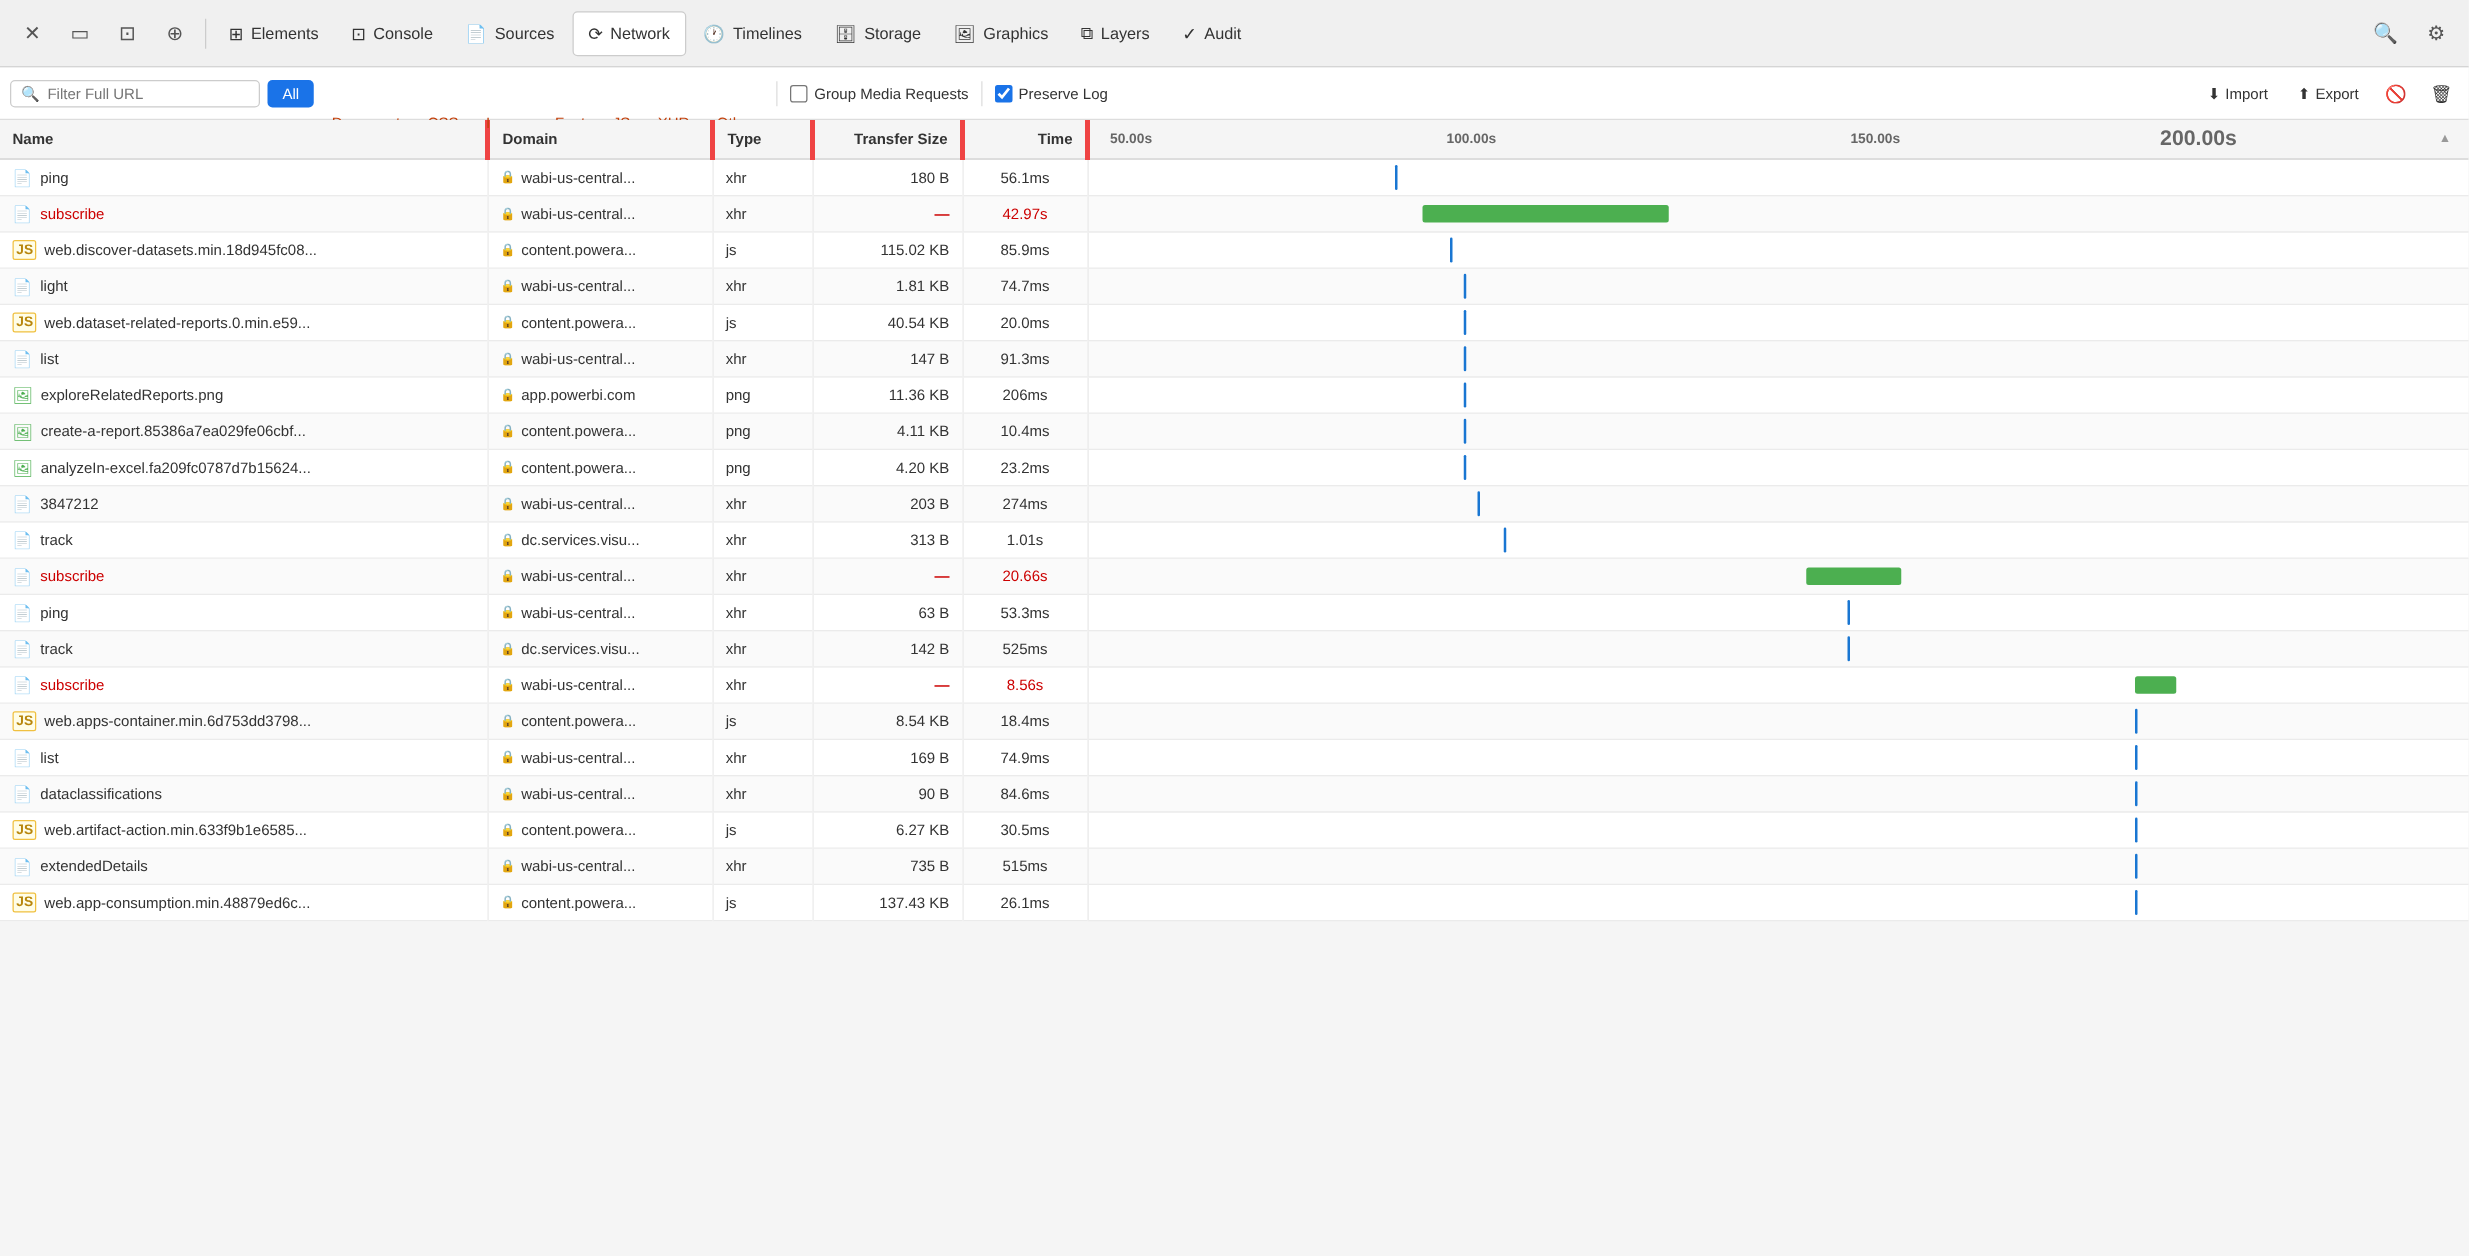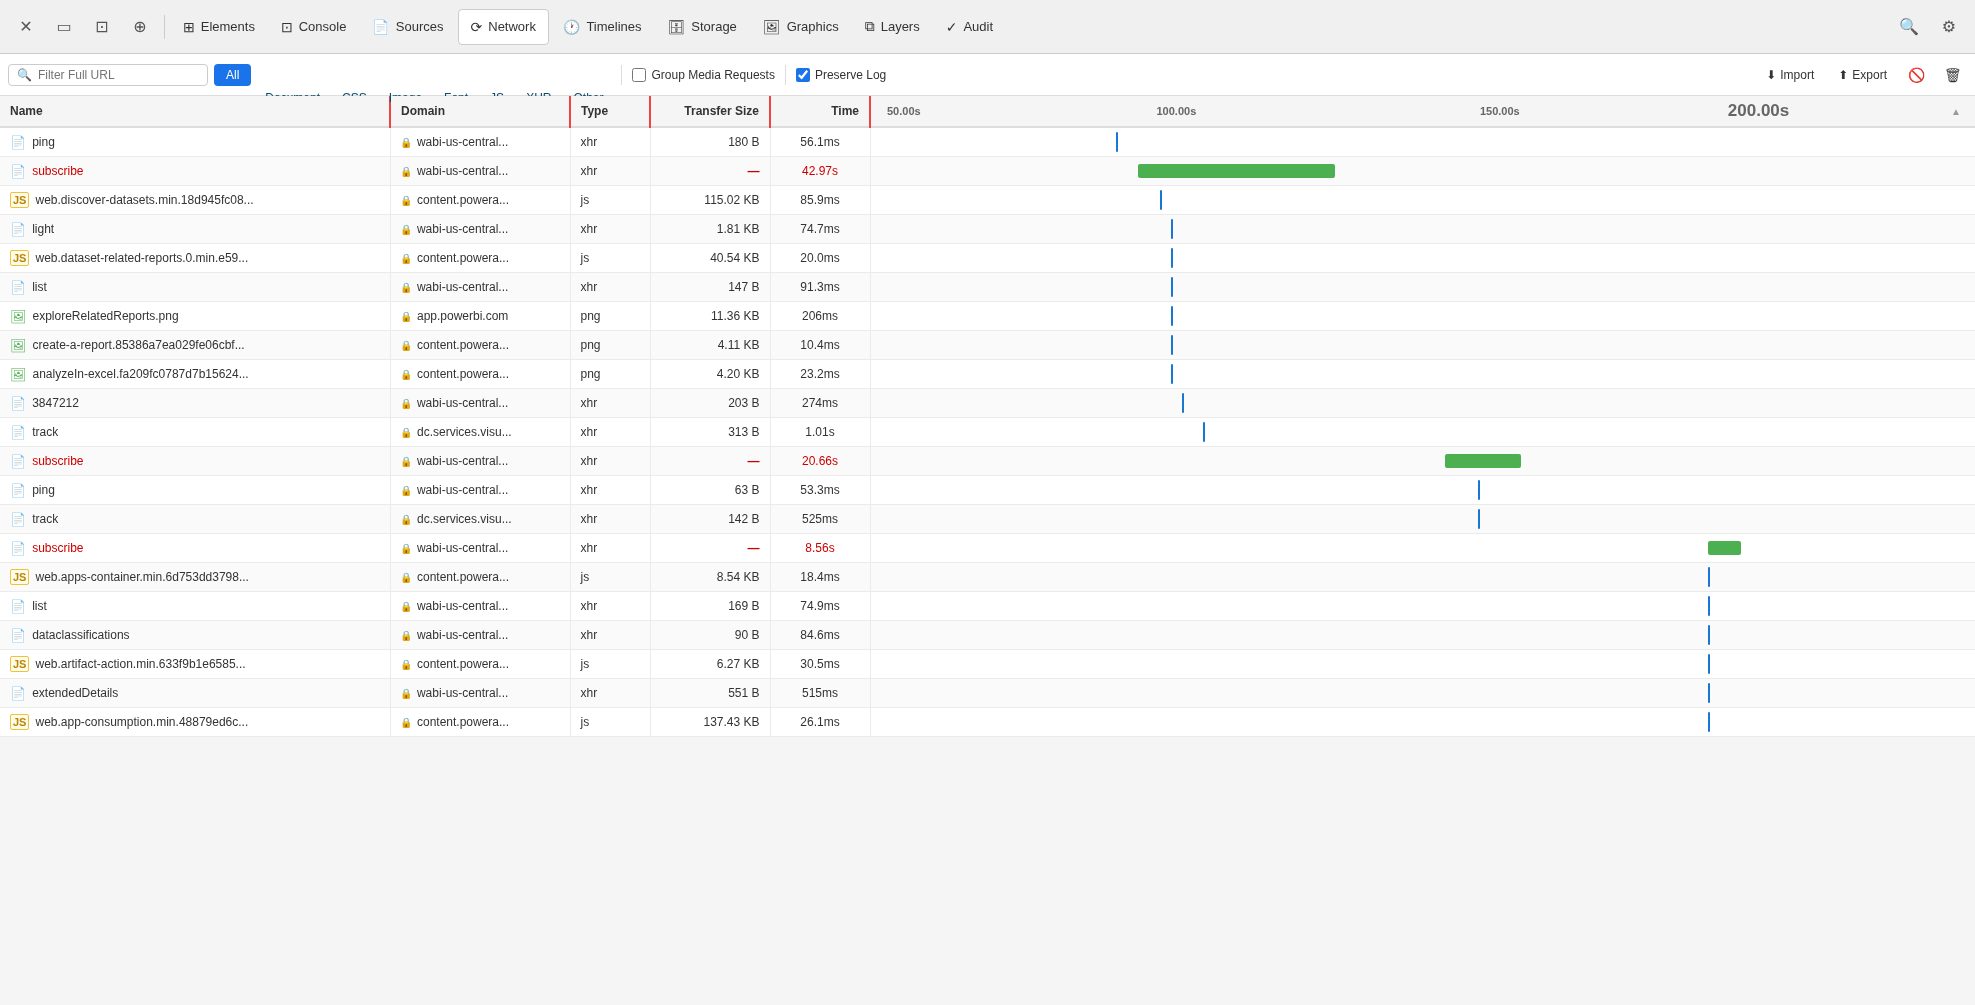--- a/index.html
+++ b/index.html
@@ -32,21 +32,21 @@
     .filter-input-wrap {
       display: flex; align-items: center; border: 1px solid #ccc; border-radius: 4px;
       padding: 3px 8px; gap: 6px; width: 200px; background: #fff;
     }
     .filter-input { border: none; outline: none; font-size: 12px; width: 100%; color: #333; }
     .filter-btn-all {
       background: #1a73e8; color: #fff; border: none; border-radius: 4px;
       padding: 4px 12px; font-size: 12px; cursor: pointer; font-weight: 500;
     }
     .filter-btn {
-      background: none; border: none; cursor: pointer; font-size: 12px; color: #0c4a6e;
+      background: none; border: none; cursor: pointer; font-size: 12px; color: #c2410c;
       padding: 4px 8px; border-radius: 4px; margin-top: 46px;
     }
     .filter-sep { width: 1px; height: 20px; background: #ddd; margin: 0 4px; }
     .checkbox-label { display: flex; align-items: center; gap: 5px; font-size: 12px; cursor: pointer; }
     .checkbox-label input { width: 14px; height: 14px; }
     .preserve-checkbox { accent-color: #1a73e8; }
     .filter-right { display: flex; align-items: center; gap: 8px; margin-left: auto; }
     .btn-import, .btn-export {
       display: flex; align-items: center; gap: 4px; background: none; border: none;
       cursor: pointer; font-size: 12px; color: #333; padding: 4px 8px; border-radius: 4px;
@@ -55,21 +55,21 @@
       width: 28px; height: 28px; display: flex; align-items: center; justify-content: center;
       border: none; background: none; cursor: pointer; font-size: 14px; color: #333; border-radius: 4px;
     }
 
     
     .table-container { overflow: auto; height: calc(100vh - 96px); }
     table { width: 100%; border-collapse: collapse; }
     thead tr { background: #f5f5f5; border-bottom: 2px solid #ddd; position: sticky; top: 0; z-index: 10; }
     thead th {
       text-align: left; padding: 8px 10px; font-size: 12px; font-weight: 600; color: #333;
-      border-right: 2px solid #ef4444; white-space: nowrap; user-select: none;
+      border-right: 4px solid #ef4444; white-space: nowrap; user-select: none;
     }
     thead th:last-child { border-right: none; }
     .th-name { width: 390px; }
     .th-domain { width: 180px; }
     .th-type { width: 80px; }
     .th-size { width: 120px; text-align: right; }
     .th-time { width: 100px; text-align: right; padding-left: 29px; }
     .th-timeline { min-width: 500px; padding-left: 16px; }
     tbody tr { border-bottom: 1px solid #ebebeb; background: #fff; }
     tbody tr:nth-child(even) { background: #fafafa; }
@@ -647,21 +647,21 @@
         <span class="">extendedDetails</span>
       </div>
     </td>
     <td>
       <div class="domain-cell">
         <span class="lock-icon">🔒</span>
         <span>wabi-us-central...</span>
       </div>
     </td>
     <td><span>xhr</span></td>
-    <td class="td-size"><span>551 B</span></td>
+    <td class="td-size"><span>735 B</span></td>
     <td class="td-time "><span>515ms</span></td>
     <td class="td-timeline">
       <div class="timeline-cell">
         <div class="bar-blue-tick" style="left:76%;"></div>
       </div>
     </td>
   </tr>
         <tr>
     <td>
       <div class="td-name">

